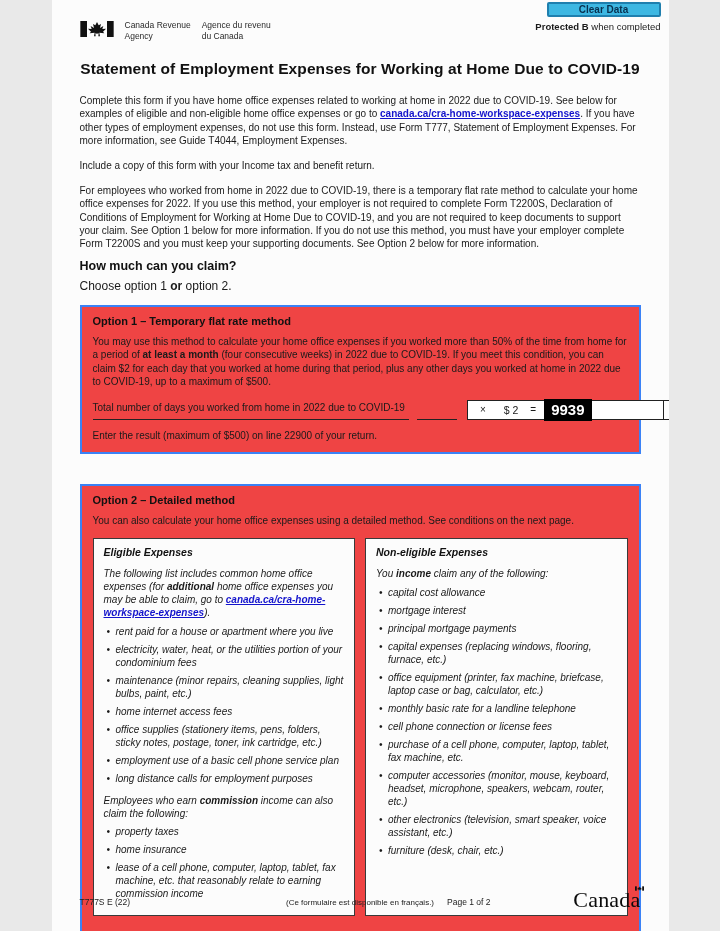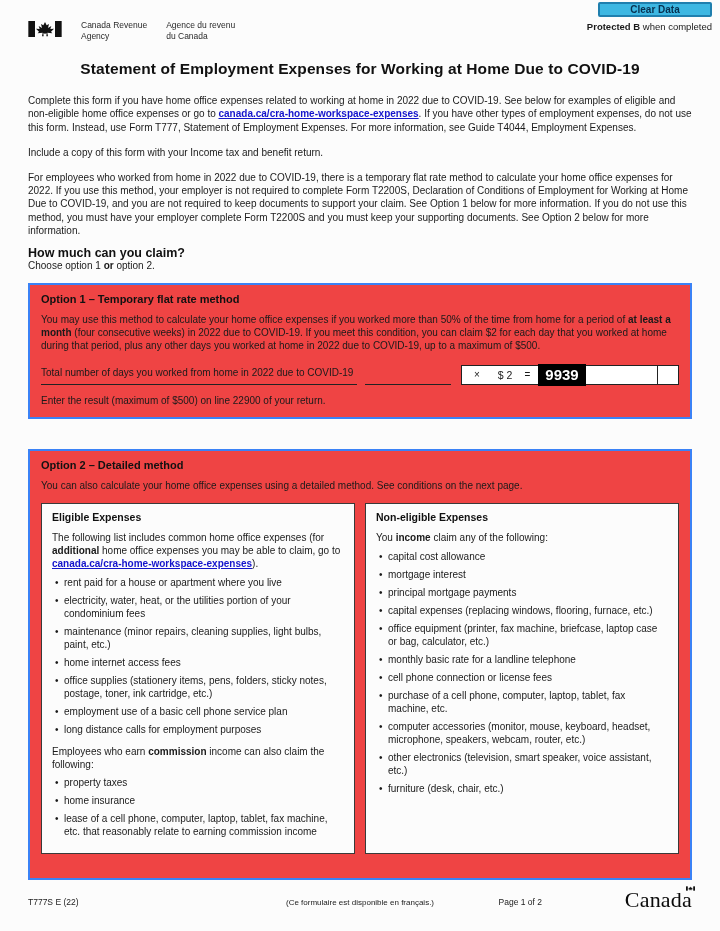--- a/index.html
+++ b/index.html
@@ -1,54 +1,54 @@
 <!DOCTYPE html>
 <html><head>
 <meta charset="utf-8">
 <style>
   * { margin:0; padding:0; box-sizing:border-box; }
   html,body { background:#e9e9e9; }
   body { font-family:"Liberation Sans","DejaVu Sans",sans-serif; }
   .page {
-    width:720px; height:931px; background:#fcfcfc; position:relative;
+    width:617px; height:931px; background:#fcfcfc; position:relative;
     color:#1a1a1a; margin:0 auto; overflow:hidden;
   }
   .content { padding:0 28px; }
 
   
   .top-right { position:absolute; top:2px; right:8px; text-align:right; }
   .clear-btn {
     display:block; margin-left:auto;
     background:#3db7e2; border:2px solid #1f7fae; border-radius:2px;
     color:#08304f; font-weight:bold; font-size:10px; line-height:1;
     width:114px; height:15px; cursor:pointer;
     font-family:"Liberation Sans","DejaVu Sans",sans-serif;
   }
   .protected { font-size:9.5px; margin-top:4px; color:#1a1a1a; }
   .protected b { font-weight:bold; }
 
   
   .hdr { padding:20px 28px 0; display:flex; }
-  .logo { display:flex; gap:19px; align-items:flex-start; }
+  .logo { display:flex; gap:11px; align-items:flex-start; }
   .flag-icon svg { width:34px; height:16px; display:block; margin-top:1px; }
   .agency { font-size:8.5px; line-height:1.25; color:#2a2a2a; }
 
   
   .title {
     text-align:center; font-size:15.5px; font-weight:bold; color:#111;
     margin-top:19px; letter-spacing:.1px;
   }
 
   
   .para { font-size:10px; line-height:1.32; margin-top:12px; color:#1a1a1a; }
   .para.first { margin-top:16px; }
   .link { color:#1414cc; font-weight:bold; text-decoration:underline; cursor:pointer; }
 
   .h2 { font-size:12.5px; font-weight:bold; margin-top:9px; color:#111; }
-  .choose { font-size:10px; }
+  .choose { font-size:12px; margin-top:6px; }
 
   
   .opt-box {
     border:2px solid #3b82f6; margin-top:12px; padding:8px 11px 11px;
     background:#ef4444;
   }
   .opt-box.second { margin-top:30px; padding-bottom:24px; }
   .opt-head { font-size:11px; font-weight:bold; color:#111; }
   .opt-body { font-size:10px; line-height:1.32; margin-top:8px; }
 
@@ -71,21 +71,21 @@
     padding:2px 7px; line-height:1.2;
   }
   .amount-field {
     flex:1; border:none; background:transparent; font:inherit; min-width:10px;
     padding:0 3px; text-align:right;
   }
   .cents-box { width:21px; align-self:stretch; border-left:1px solid #222; background:#fff; }
   .result-note { font-size:10px; font-weight:normal; margin-top:10px; }
 
   
-  .cols { display:flex; gap:10px; margin-top:11px; align-items:stretch; }
+  .cols { display:flex; gap:10px; margin-top:11px; align-items:stretch;font-style:italic; }
   .col {
     flex:1; border:1px solid #3a3a3a; padding:7px 10px 10px; background:#fcfcfc;
     font-size:10px; line-height:1.3;
   }
   .col-head { font-size:10.5px; font-weight:bold; margin-bottom:7px; color:#111; }
   .col-intro { margin-bottom:6px; }
   ul.blist { list-style:none; margin-top:4px; }
   ul.blist li { padding-left:12px; position:relative; margin:5px 0; }
   ul.blist li::before { content:"•"; position:absolute; left:3px; top:0; }
   .commission-intro { margin-top:9px; }

